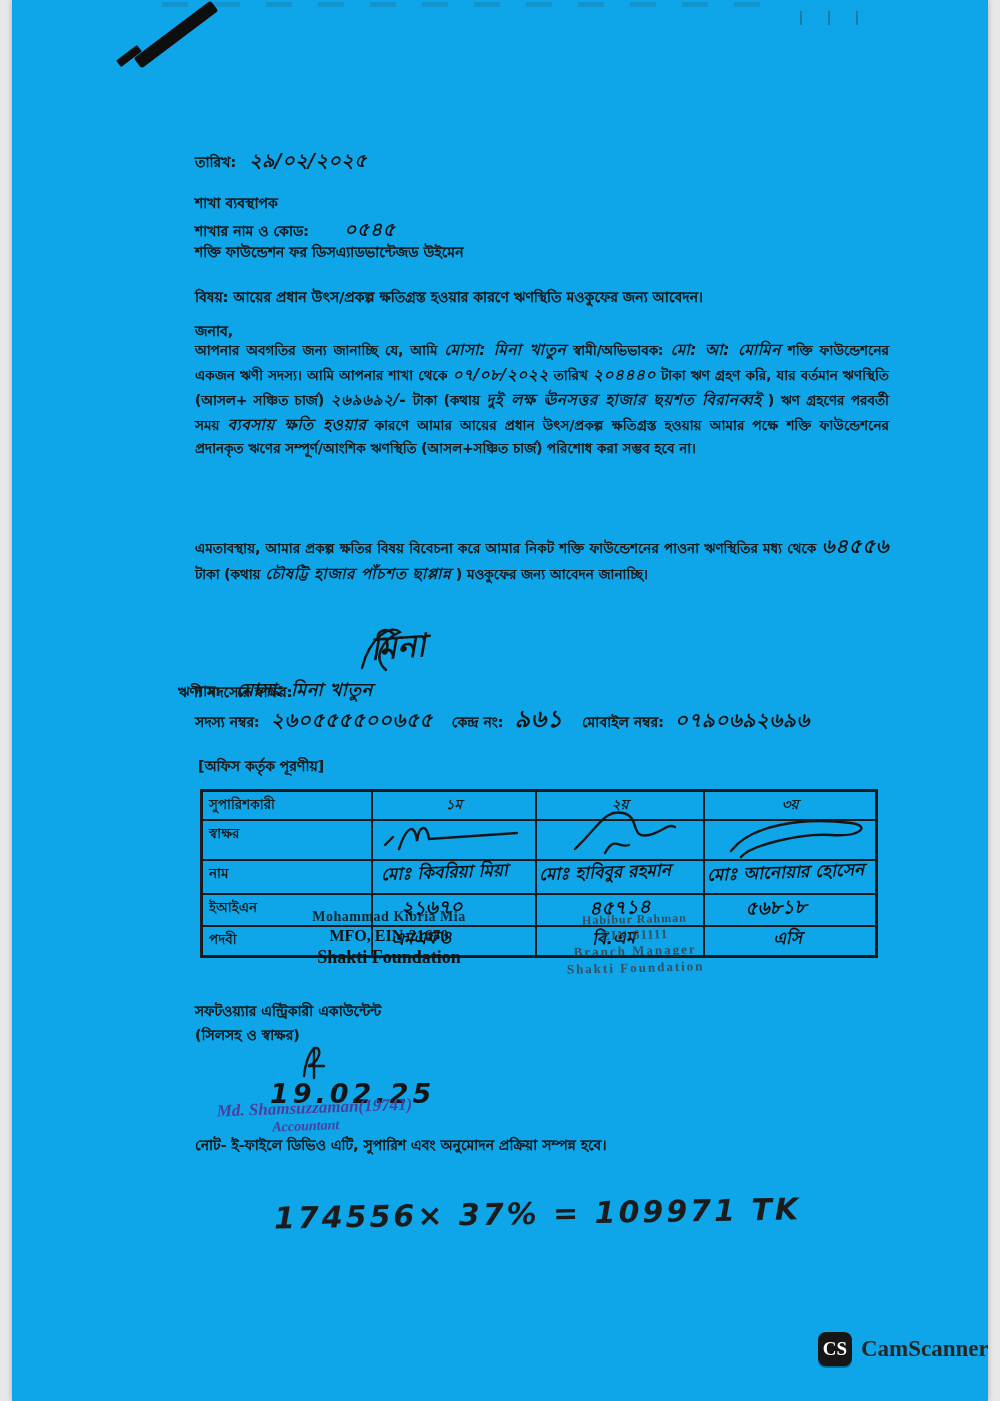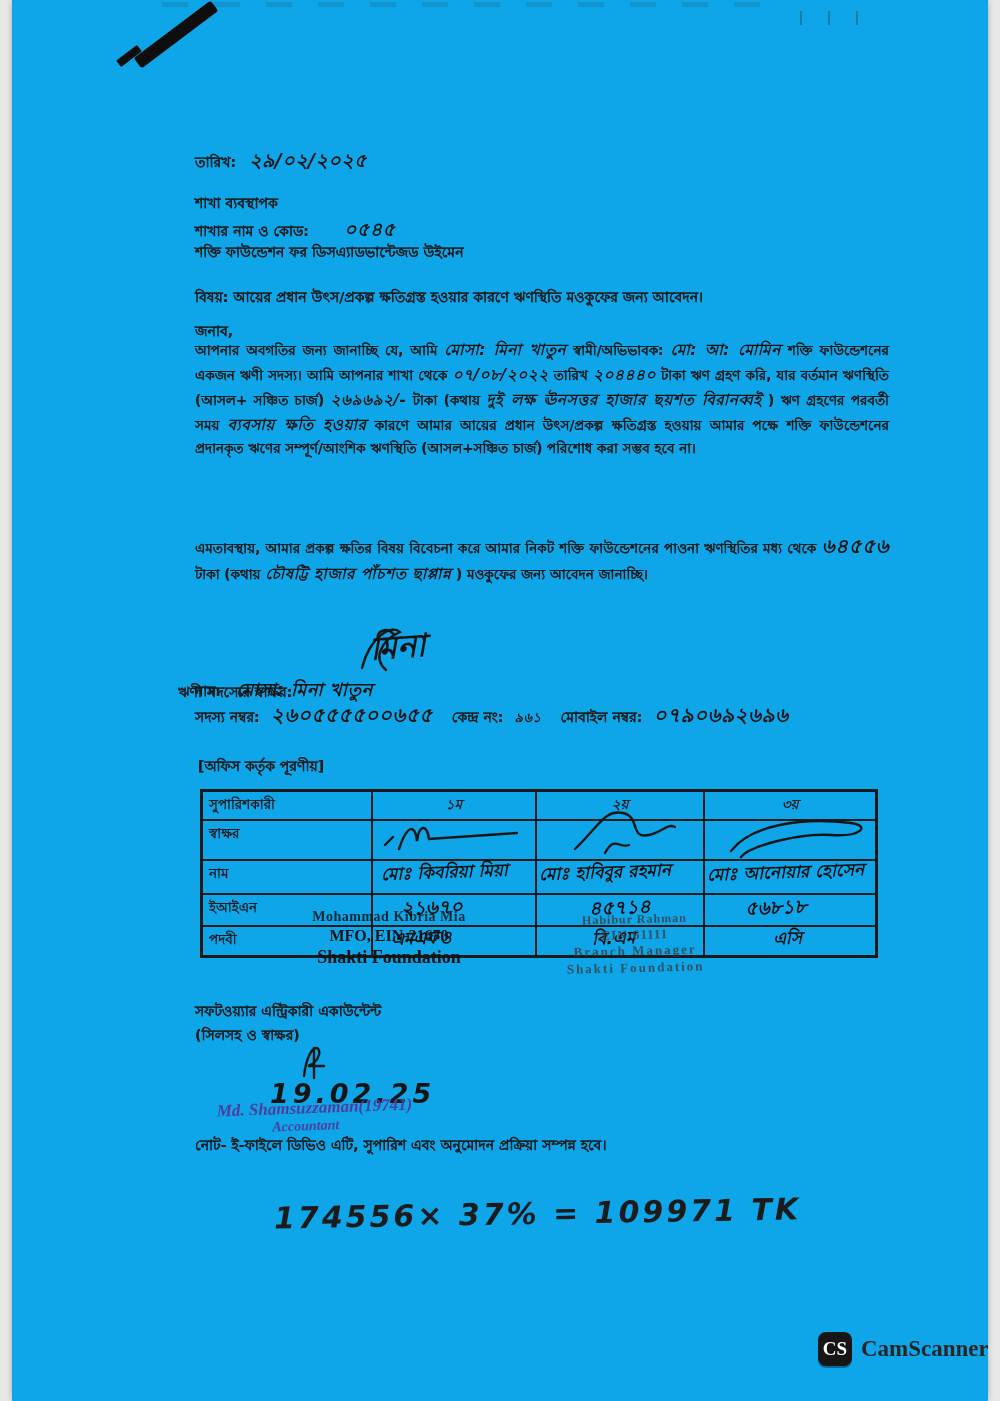--- a/index.html
+++ b/index.html
@@ -115,21 +115,21 @@
 
   <div class="abs" style="left:183px; top:676px;">
     <span class="typed">নাম:</span>
     <span class="hw" style="margin-left:10px; font-size:18px;">মোসা: মিনা খাতুন</span>
   </div>
 
   <div class="abs" style="left:183px; top:700px; width:720px;">
     <span class="typed">সদস্য নম্বর:</span>
     <span class="hw" style="font-size:20px; margin-left:6px;margin-top:9px;">২৬০৫৫৫৫০০৬৫৫</span>
     <span class="typed" style="margin-left:14px;">কেন্দ্র নং:</span>
-    <span class="hw" style="font-size:13px; margin-left:6px;">৯৬১</span>
+    <span class="hw" style="font-size:24px; margin-left:6px;">৯৬১</span>
     <span class="typed" style="margin-left:14px;">মোবাইল নম্বর:</span>
     <span class="hw" style="font-size:20px; margin-left:6px;margin-top:36px;">০৭৯০৬৯২৬৯৬</span>
   </div>
 
   <div class="abs typed" style="left:186px; top:755px;">[অফিস কর্তৃক পূরণীয়]</div>
 
   <div class="abs office-table" style="left:188px; top:789px; width:674px;">
 
     <div class="cell">সুপারিশকারী</div>
     <div class="cell hdr">১ম</div>

